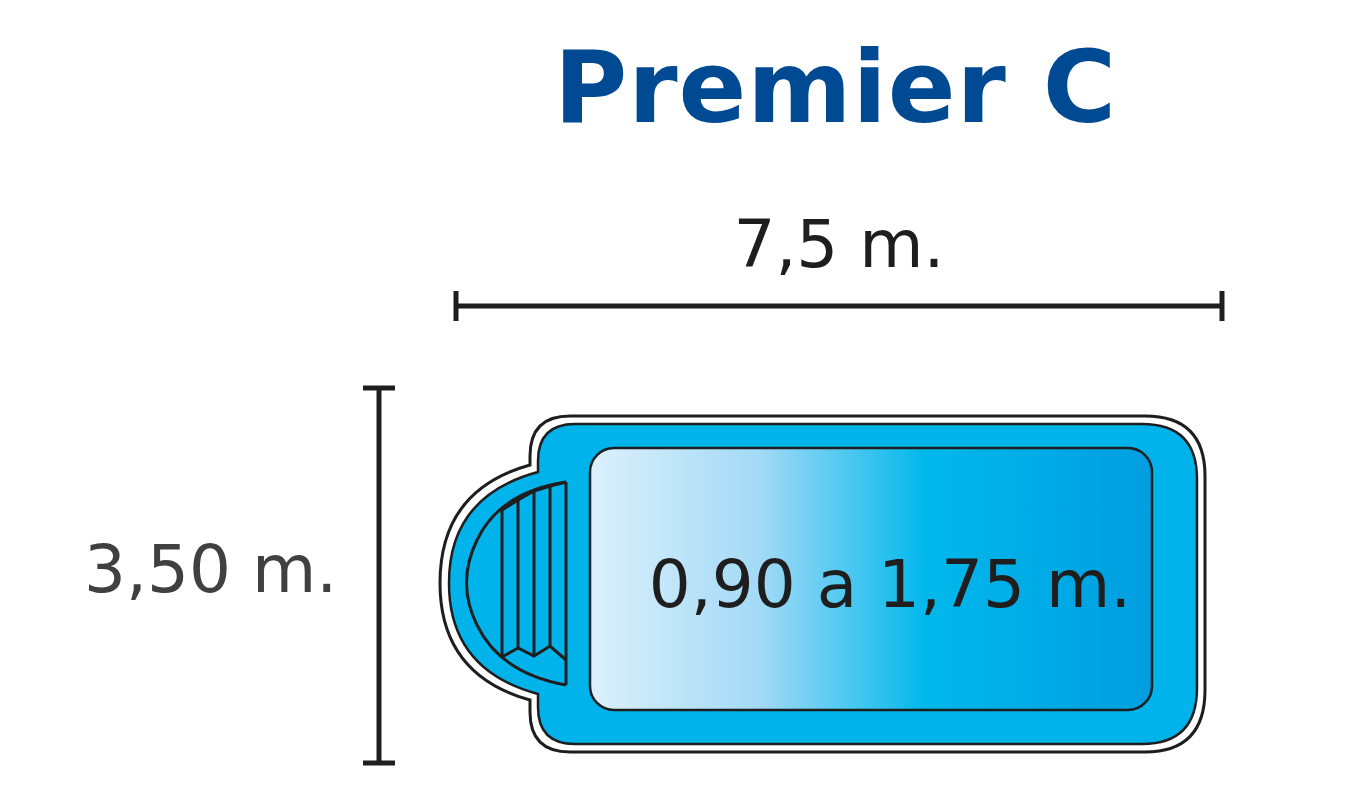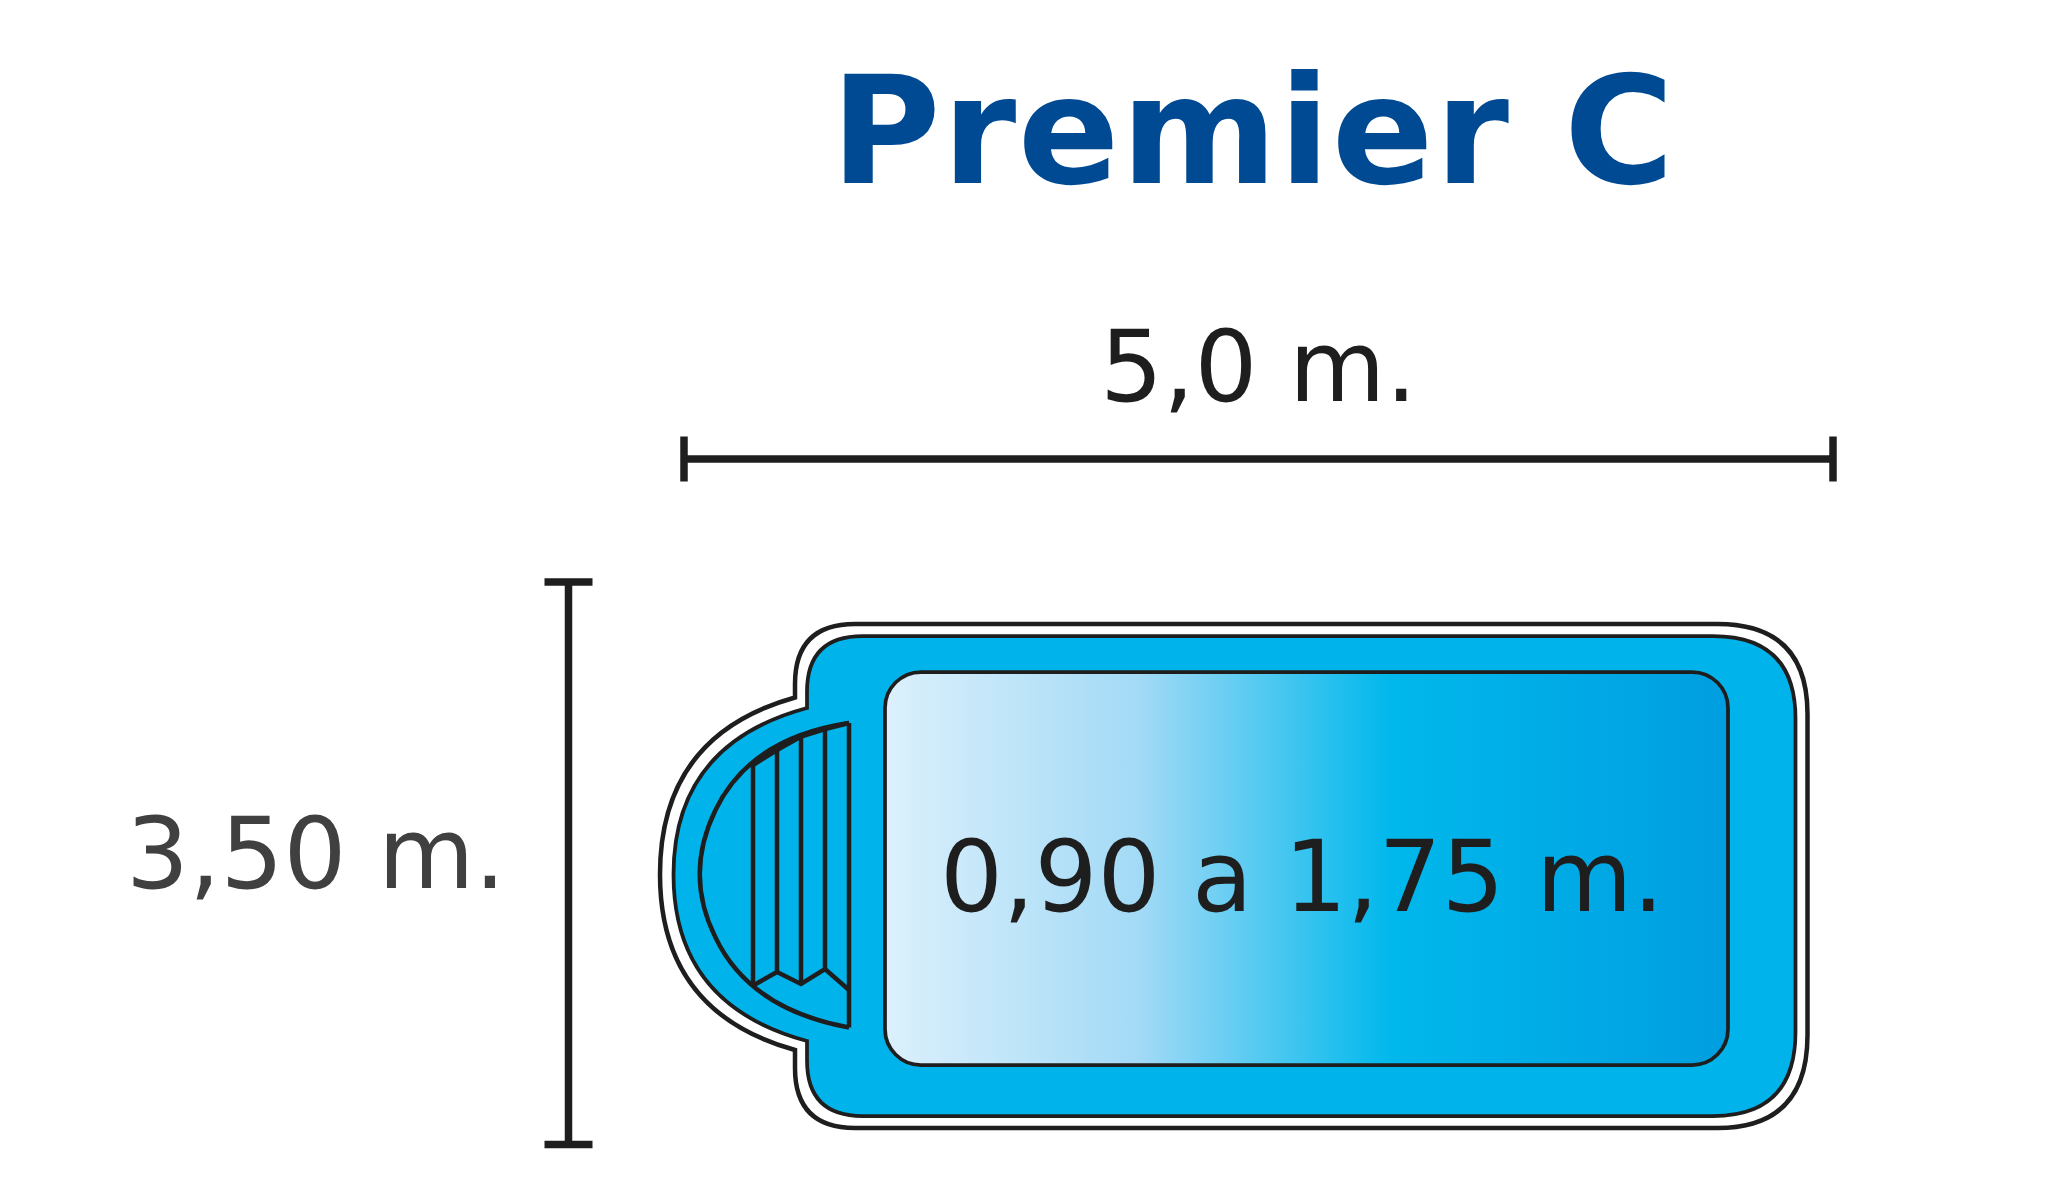--- a/index.html
+++ b/index.html
@@ -4,21 +4,21 @@
 <style>
   html, body { margin: 0; padding: 0; background: #ffffff; }
   body { width: 1363px; height: 787px; position: relative; overflow: hidden;
          font-family: "DejaVu Sans", sans-serif; }
   .title { position: absolute; left: 0; width: 1671px; top: 28px; text-align: center;
            font-family: "DejaVu Sans", sans-serif; font-weight: bold; font-size: 100px;
            letter-spacing: 1px; line-height: 120px; }
   .dim-width { position: absolute; left: 456px; width: 766px; top: 205px; text-align: center;
                font-size: 66px; line-height: 80px; color: #1e1e1e; }
   .dim-height { position: absolute; left: 84px; top: 530px; font-size: 66px; line-height: 80px; color: #404040; }
-  .depth { position: absolute; left: 588px; width: 560px; top: 545px; text-align: center;
+  .depth { position: absolute; left: 610px; width: 560px; top: 545px; text-align: center;
            font-size: 66px; line-height: 80px; color: #1e1e1e; }
   svg.diagram { position: absolute; left: 0; top: 0; }
 </style>
 </head>
 <body>
 
 <svg class="diagram" width="1363" height="787" viewBox="0 0 1363 787">
   <defs>
     <linearGradient id="innerGrad" x1="0" y1="0" x2="1" y2="0">
       <stop offset="0" stop-color="#dcf0fc"></stop>
@@ -53,15 +53,15 @@
     <path d="M 518 500 L 518 648"></path>
     <path d="M 534 491 L 534 656"></path>
     <path d="M 550 486 L 550 646"></path>
     <path d="M 566 482 L 566 685"></path>
     <path d="M 502 657 L 518 648 L 534 656 L 550 646 L 566 660"></path>
     <path d="M 502 510 L 518 500 L 534 491 L 550 486 L 566 482"></path>
   </g>
 </svg>
 
 <div class="title" style="color:#004a93; left:0; width:1671px;">Premier C</div>
-<div class="dim-width">5,0 m.</div>
+<div class="dim-width">7,5 m.</div>
 <div class="dim-height">3,50 m.</div>
 <div class="depth">0,90 a 1,75 m.</div>
 
 </body></html>

